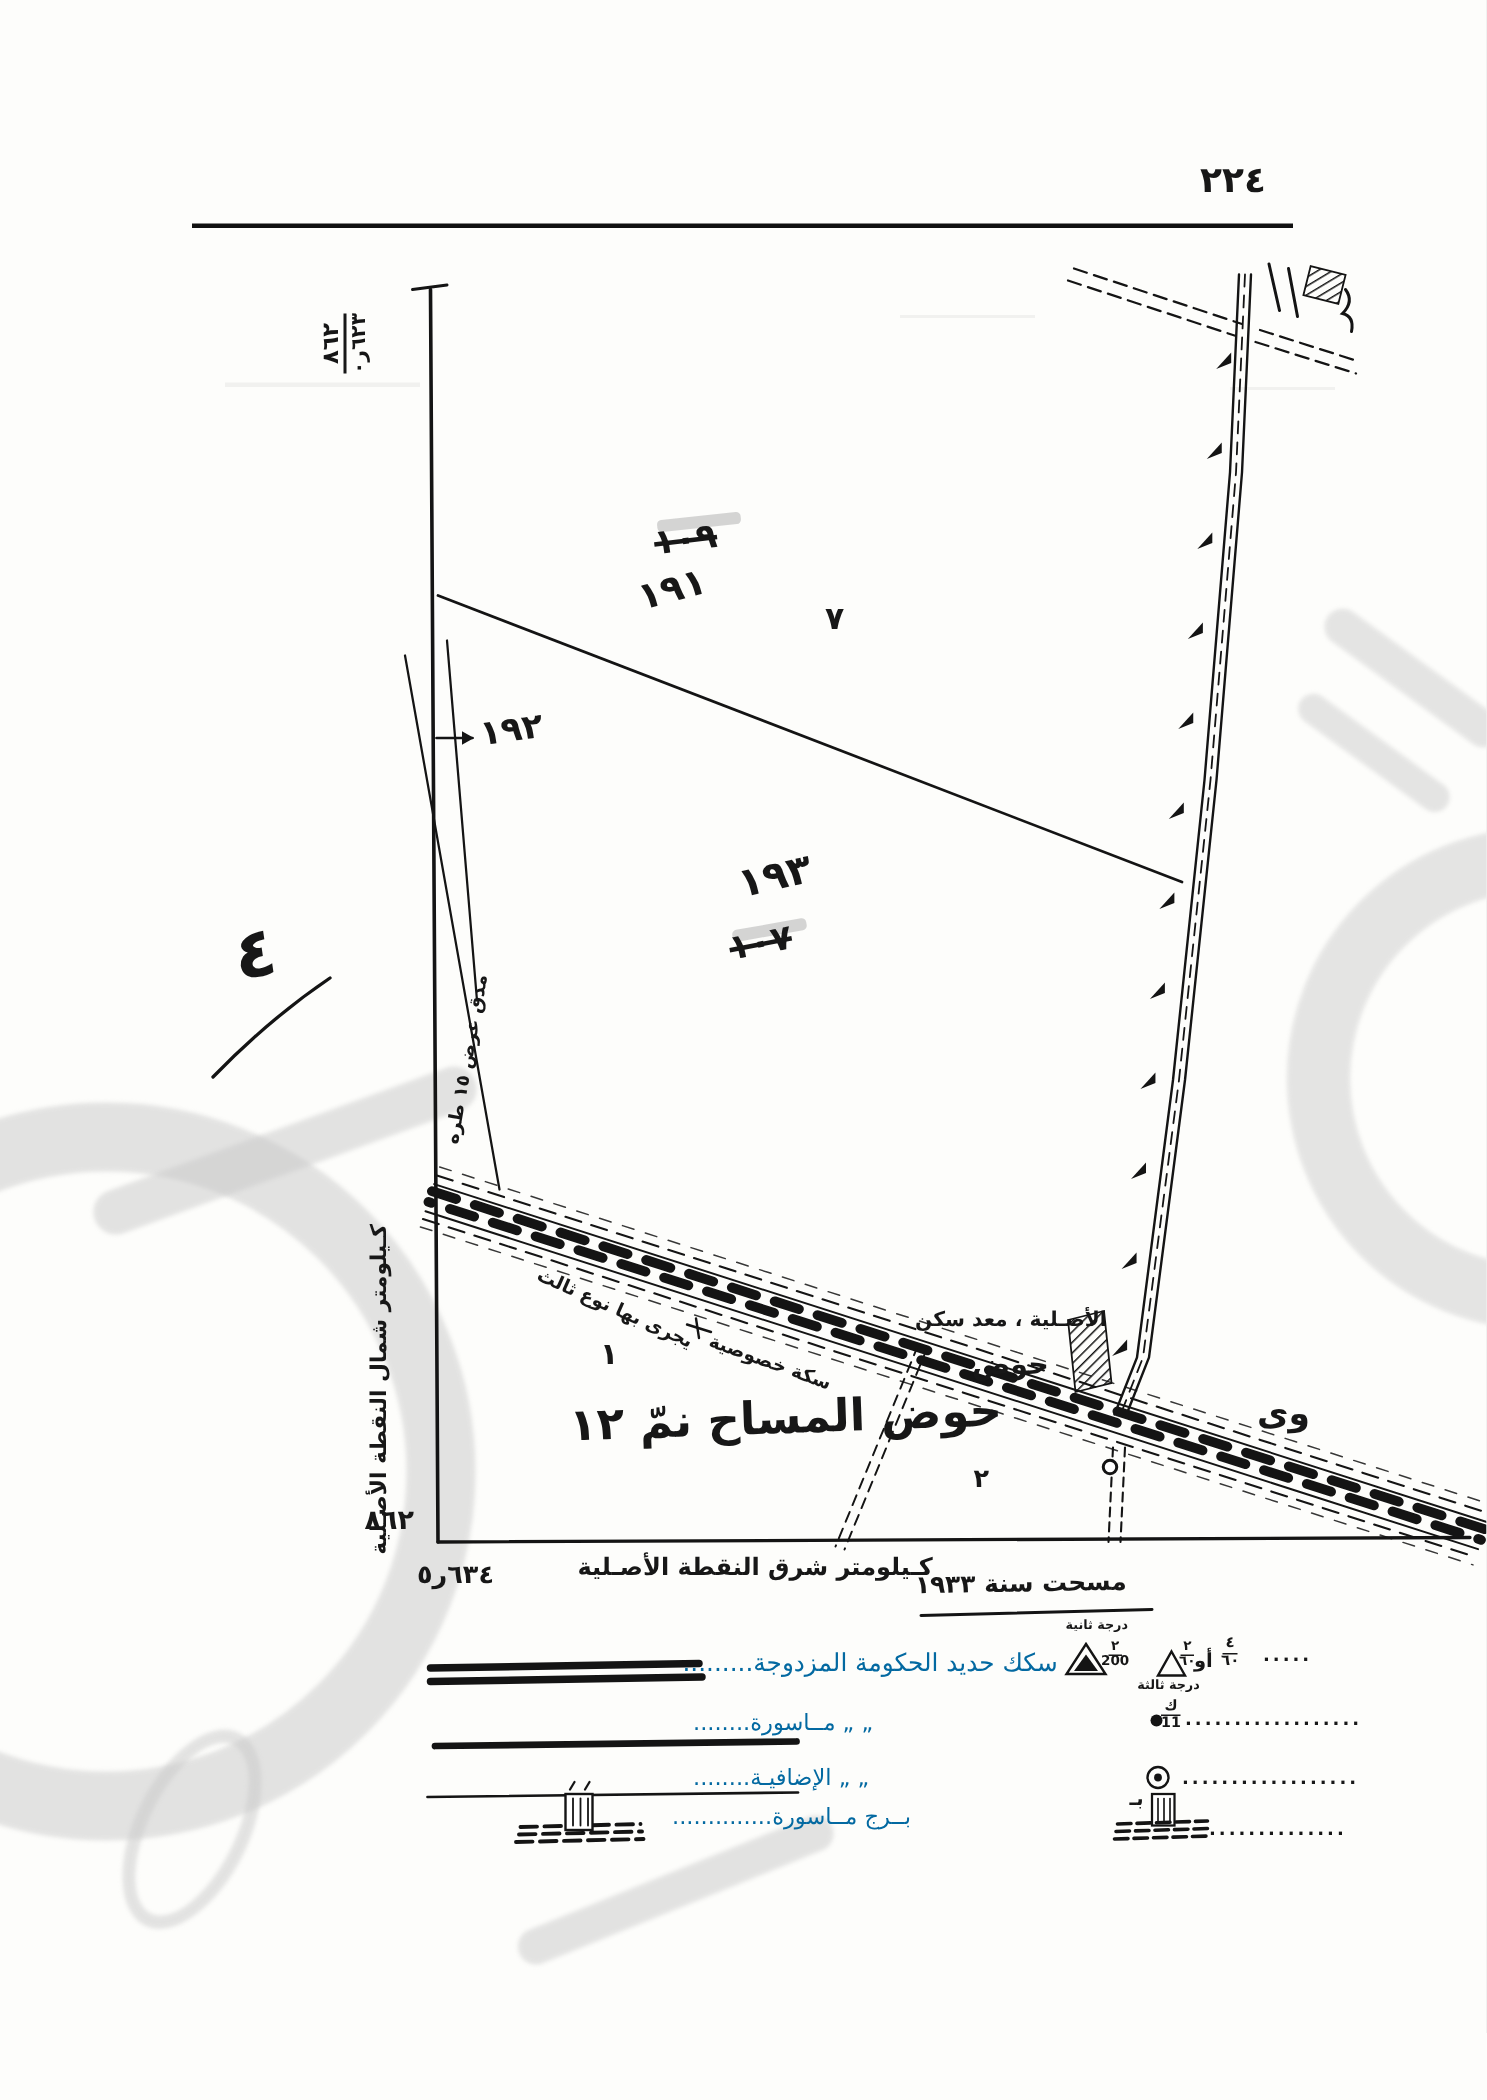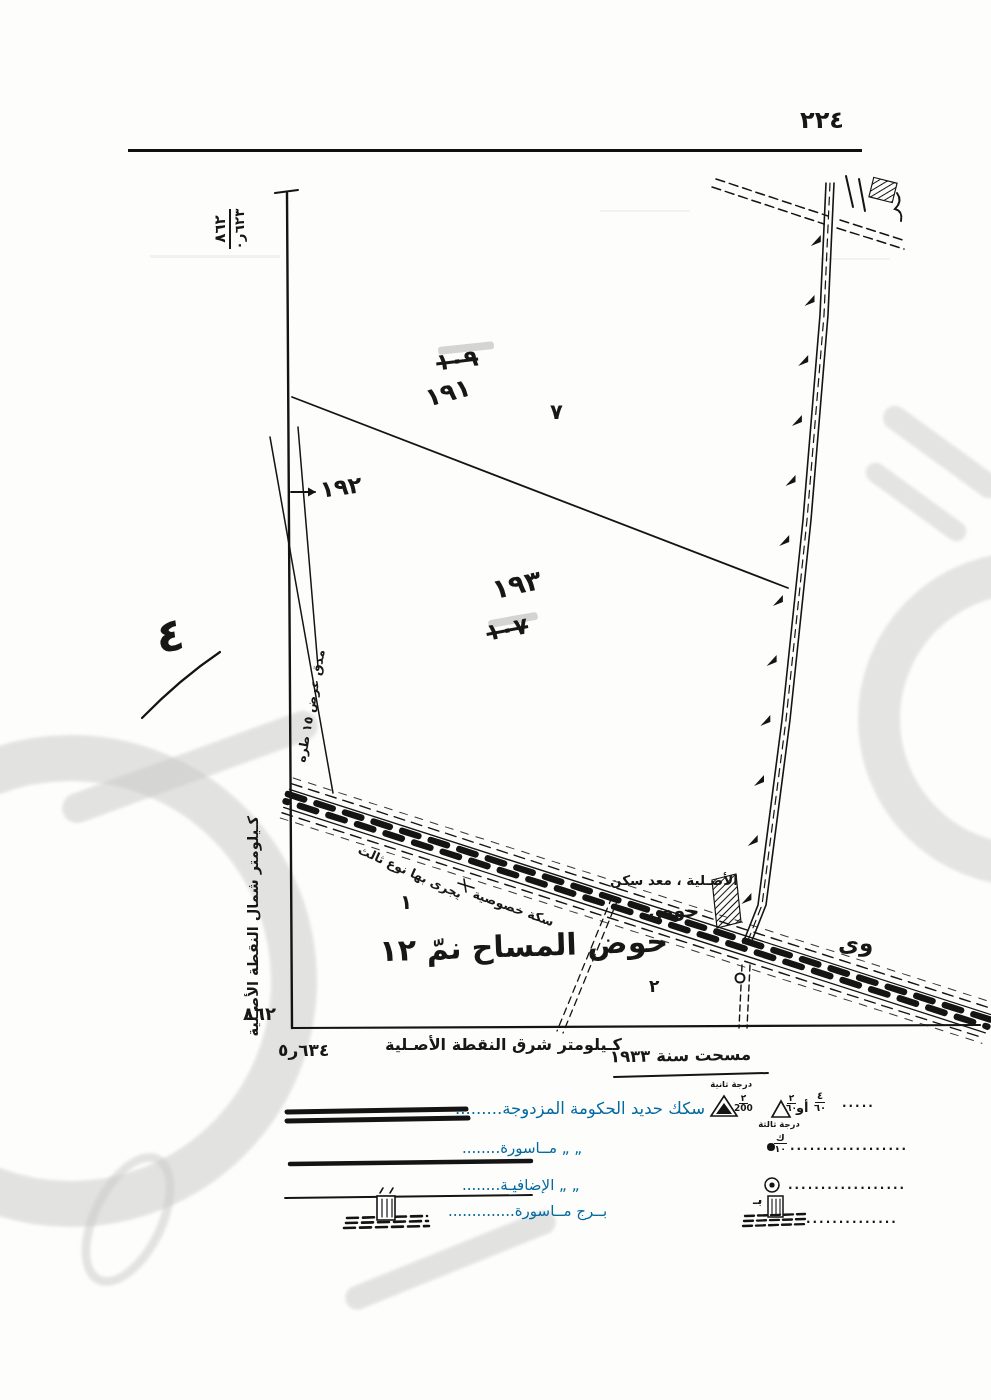--- a/index.html
+++ b/index.html
@@ -204,20 +204,20 @@
   </div>
   <div class="t" style="left:755px;top:1119px;width:48px;font-size:8.5px;text-align:center">درجة ثالثة</div>
   <div class="frac" style="left:734px;top:1094px;font-size:9px">
     <span class="ft">٢</span>
     <span>200</span>
   </div>
   <div class="t" style="left:700px;top:1079px;width:52px;font-size:8.5px;text-align:right">درجة ثانية</div>
 
   <div class="frac" style="left:774px;top:1133px;font-size:9.5px">
     <span class="ft">ك</span>
-    <span>١٠</span>
+    <span>11</span>
   </div>
   <div class="dots" style="left:790px;top:1139px;font-size:12px">..................</div>
   <div class="dots" style="left:788px;top:1178px;font-size:12px">..................</div>
   <div class="t" style="left:753px;top:1192px;font-size:13px">بـ</div>
   <div class="dots" style="left:806px;top:1212px;font-size:12px">..............</div>
 
 </div>
 
 </body></html>

